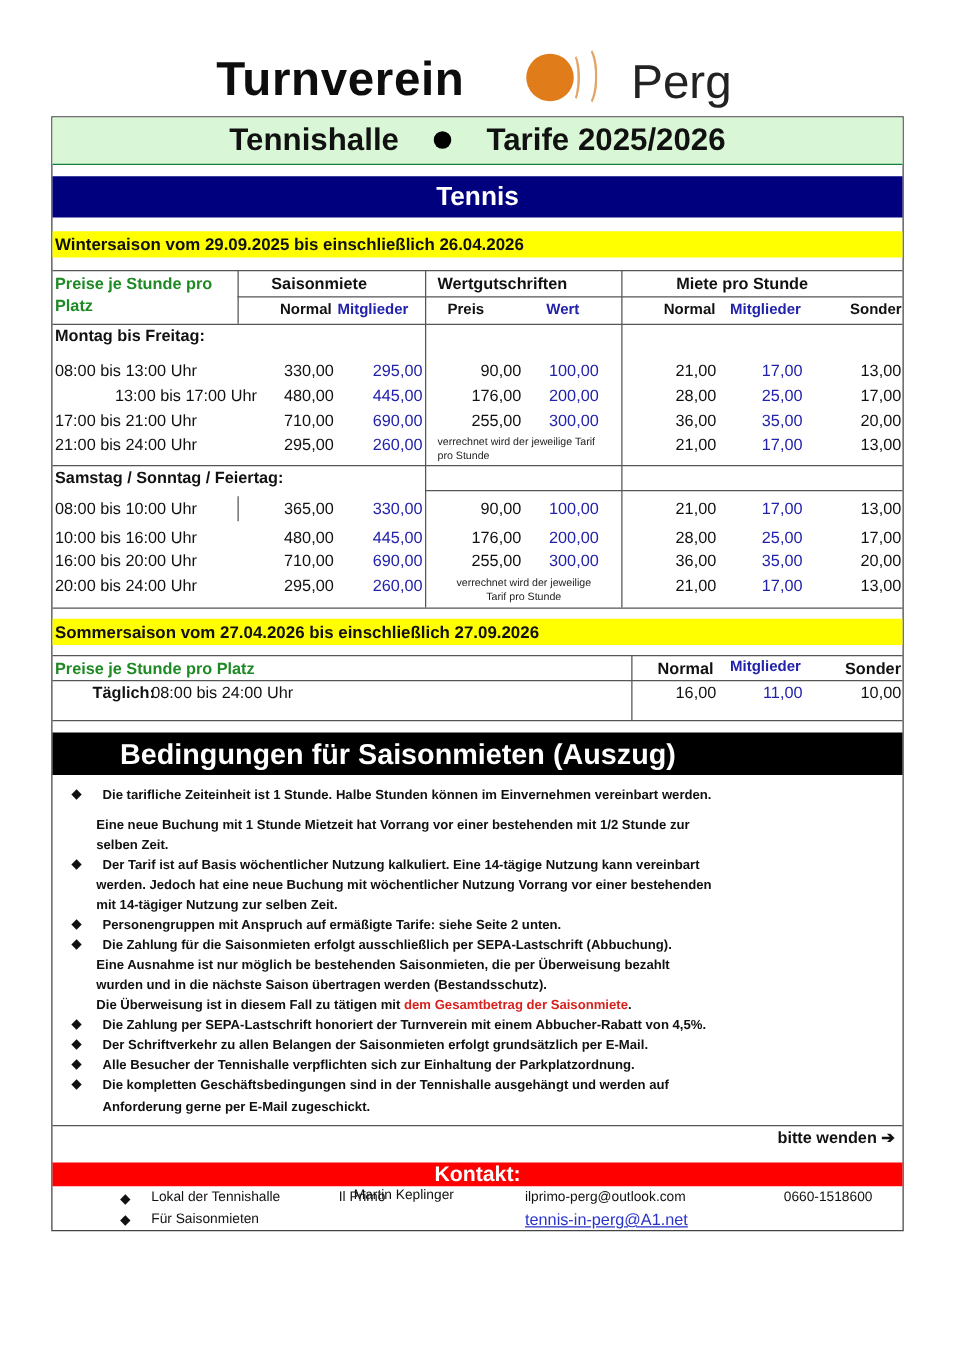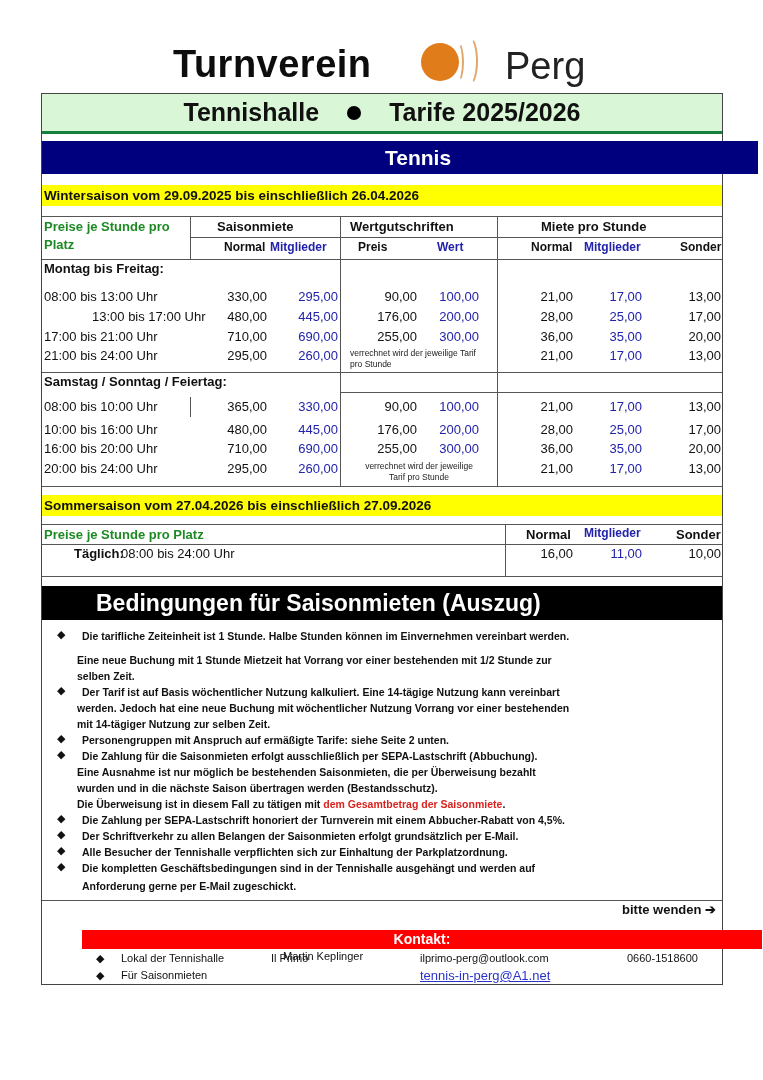--- a/index.html
+++ b/index.html
@@ -5,38 +5,38 @@
   html, body { margin:0; padding:0; background:#ffffff; }
   body { width:763px; height:1080px; position:relative; overflow:hidden;
          font-family:"Liberation Sans", sans-serif; color:#111; }
   .abs { position:absolute; }
   .logo-word { font-weight:bold; font-size:38px; letter-spacing:0.5px; color:#0d0d0d; top:42px; left:173px; line-height:44px; }
   .logo-dot { width:38px; height:38px; border-radius:50%; background:#e07d1a; top:43px; left:421px; }
   .logo-wave { border:2px solid #e2a56a; border-left:none; border-top-color:transparent; border-bottom-color:transparent; border-radius:0 50% 50% 0; }
   .logo-perg { font-size:38px; font-weight:normal; color:#222; top:44px; left:505px; line-height:44px; }
 
   .frame { left:41px; top:93px; width:682px; height:892px; border:1px solid #444; box-sizing:border-box; }
-  .title-bar { left:42px; top:94px; width:680px; height:37px; background:#d9f7d6; border-bottom:3px solid #15803d;
+  .title-bar { left:42px; top:94px; width:680px; height:37px; background:#d9f7d6; border-bottom:1px solid #15803d;
                text-align:center; font-weight:bold; font-size:25px; line-height:37px; }
   .title-bar .dot { display:inline-block; width:14px; height:14px; border-radius:50%; background:#000; margin:0 28px 3px 28px; vertical-align:middle; }
   .hline { height:1px; background:#555; }
   .vline { width:1px; background:#555; }
-  .navy-bar { left:42px; top:141px; width:680px; height:33px; background:#00007f; color:#fff; font-weight:bold; font-size:21px; text-align:center; line-height:33px;padding-left:36px; }
+  .navy-bar { left:42px; top:141px; width:680px; height:33px; background:#00007f; color:#fff; font-weight:bold; font-size:21px; text-align:center; line-height:33px; }
   .yellow-bar { left:42px; top:185px; width:680px; height:21px; background:#ffff00; font-weight:bold; font-size:13.5px; line-height:22px; padding-left:2px; box-sizing:border-box; }
   .green { color:#1e8a24; }
   .blue { color:#2222aa; }
   .hdr { font-weight:bold; font-size:13px; }
   .cell { font-size:13px; white-space:nowrap; }
   .r { text-align:right; }
   .note { font-size:8.5px; color:#222; line-height:10px; }
   .black-bar { left:42px; top:586px; width:680px; height:34px; background:#000; color:#fff; font-weight:bold; font-size:23px; line-height:34px; padding-left:54px; box-sizing:border-box; }
   .cond { font-weight:bold; font-size:10.5px; line-height:16px; color:#111; }
   .diamond { font-size:11px; }
   .red-txt { color:#d8221e; }
-  .red-bar { left:42px; top:930px; width:680px; height:19px; background:#ff0000; color:#fff; font-weight:bold; font-size:14px; text-align:center; line-height:19px;margin-left:40px; }
+  .red-bar { left:42px; top:930px; width:680px; height:19px; background:#ff0000; color:#fff; font-weight:bold; font-size:17px; text-align:center; line-height:19px; }
   .contact { font-size:11px; color:#111; }
   .link { color:#2a33c8; text-decoration:underline; font-size:13px; }
 </style>
 </head>
 <body>
 
 <div class="abs logo-word">Turnverein</div>
 <div class="abs logo-dot"></div>
 <div class="abs logo-wave" style="left:452px;top:42px;width:10px;height:36px;"></div>
 <div class="abs logo-wave" style="left:460px;top:36px;width:16px;height:46px;"></div>

